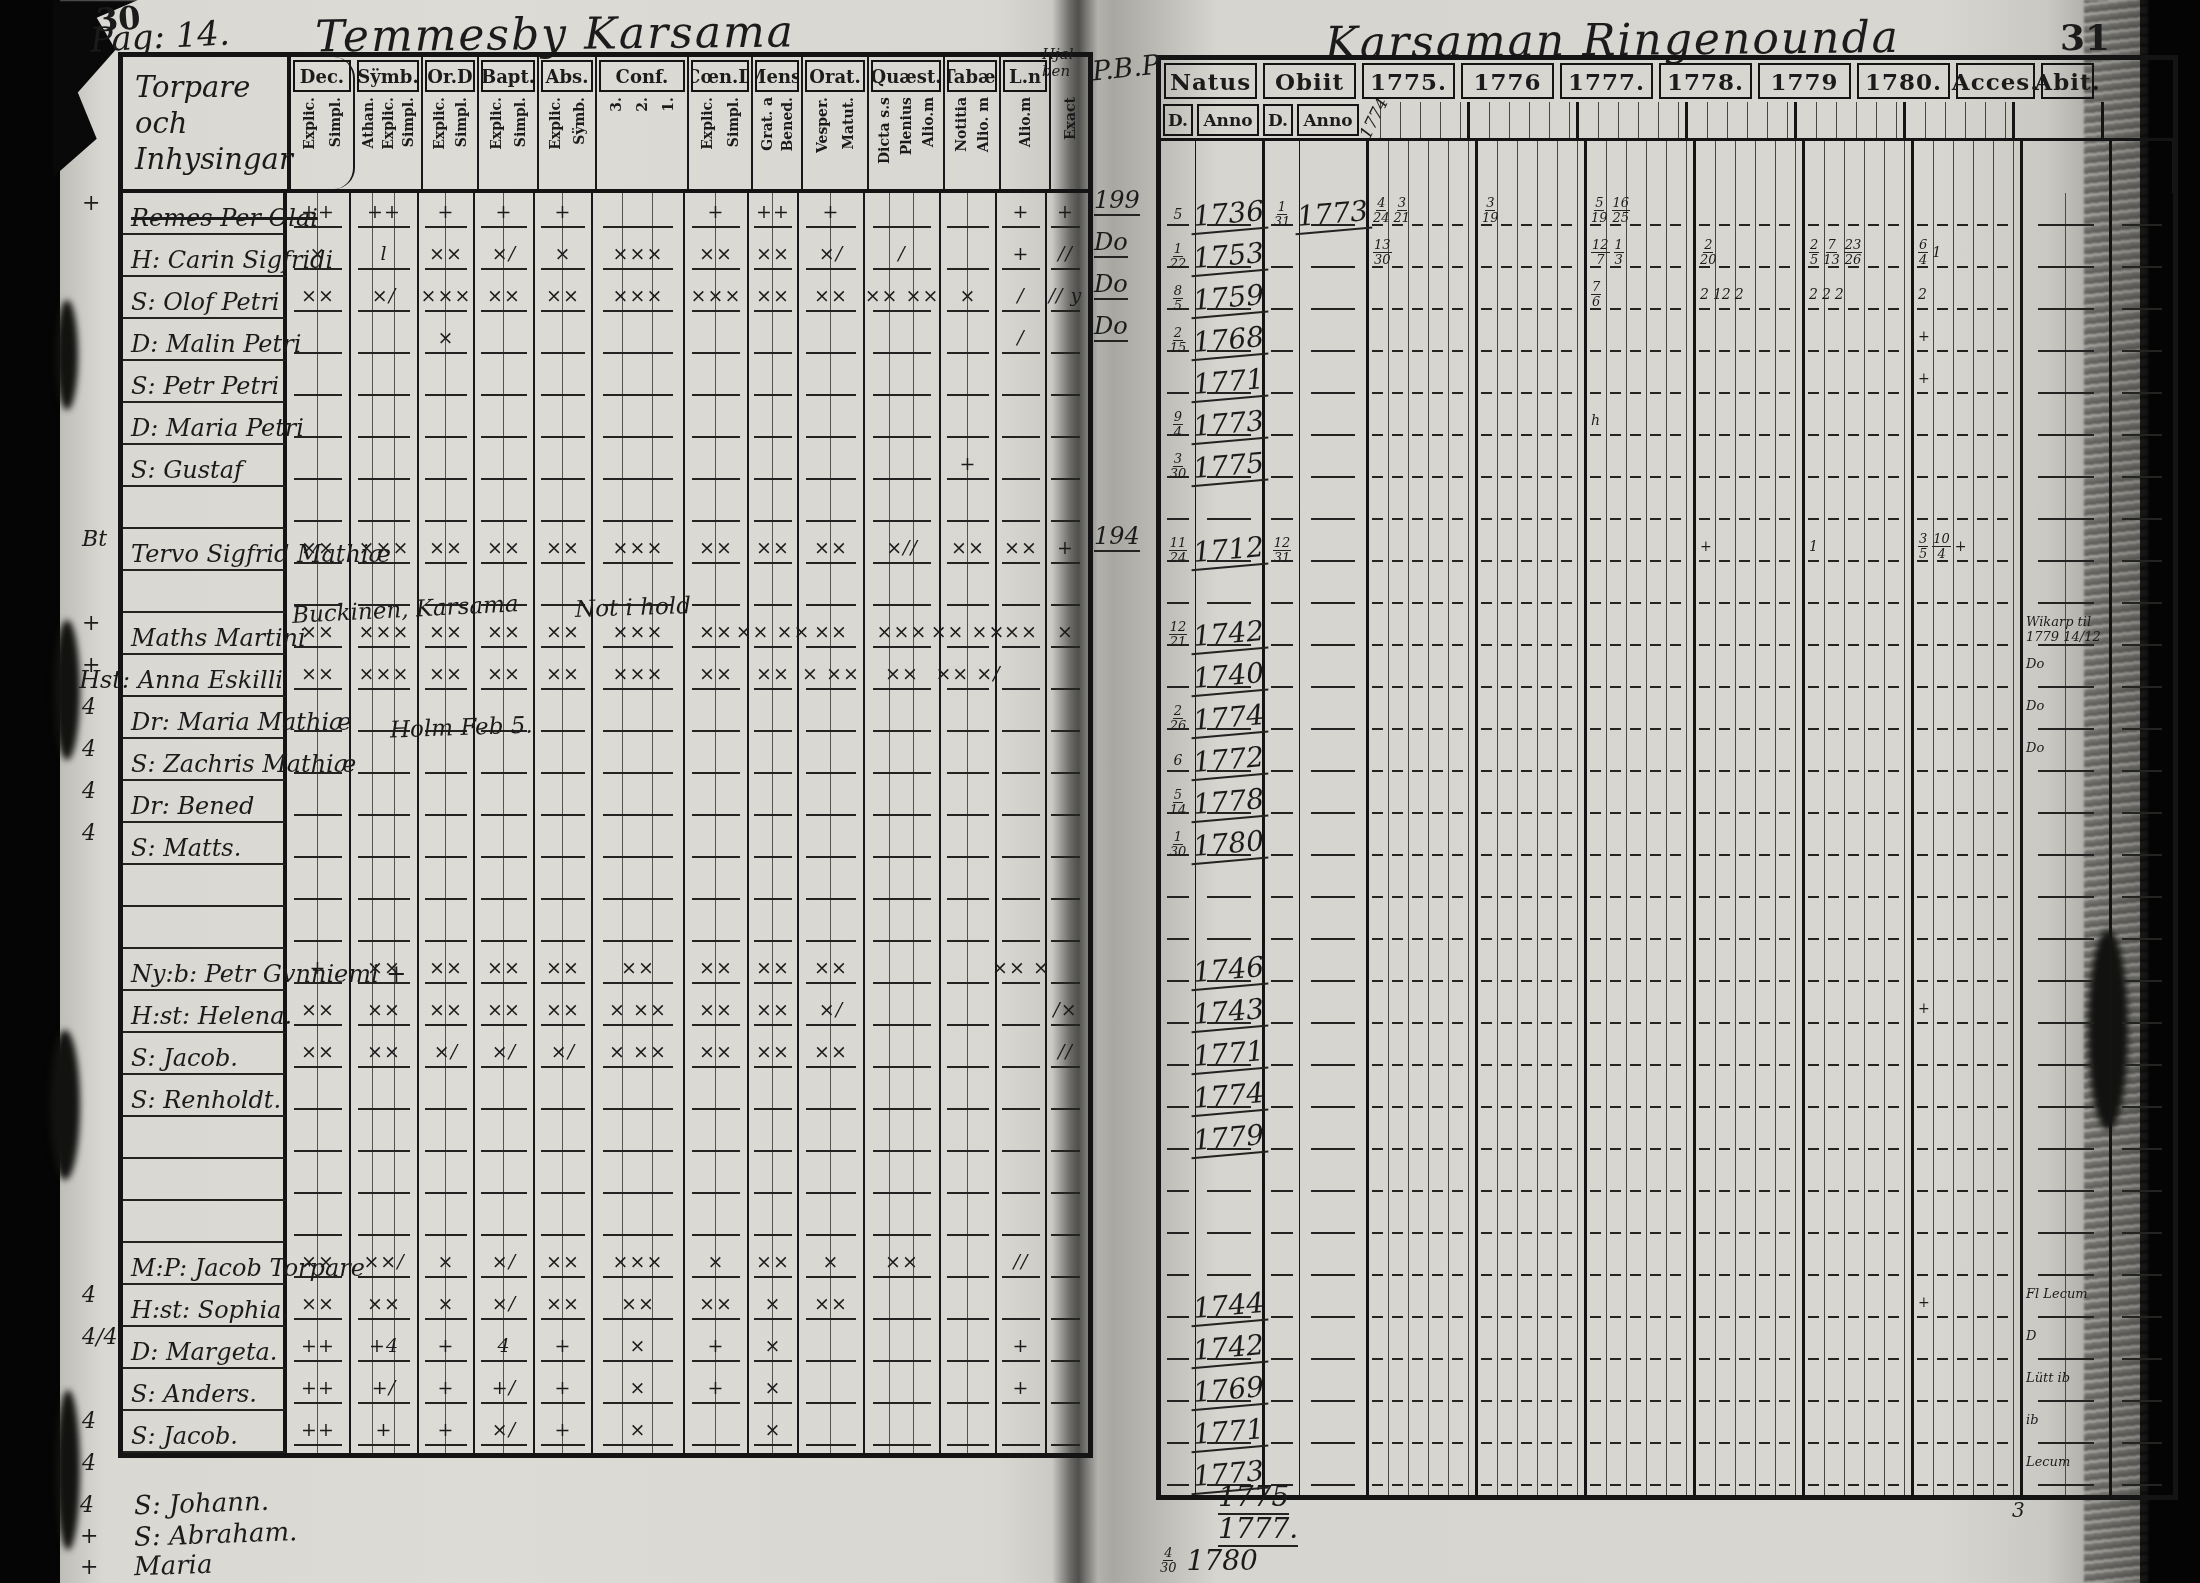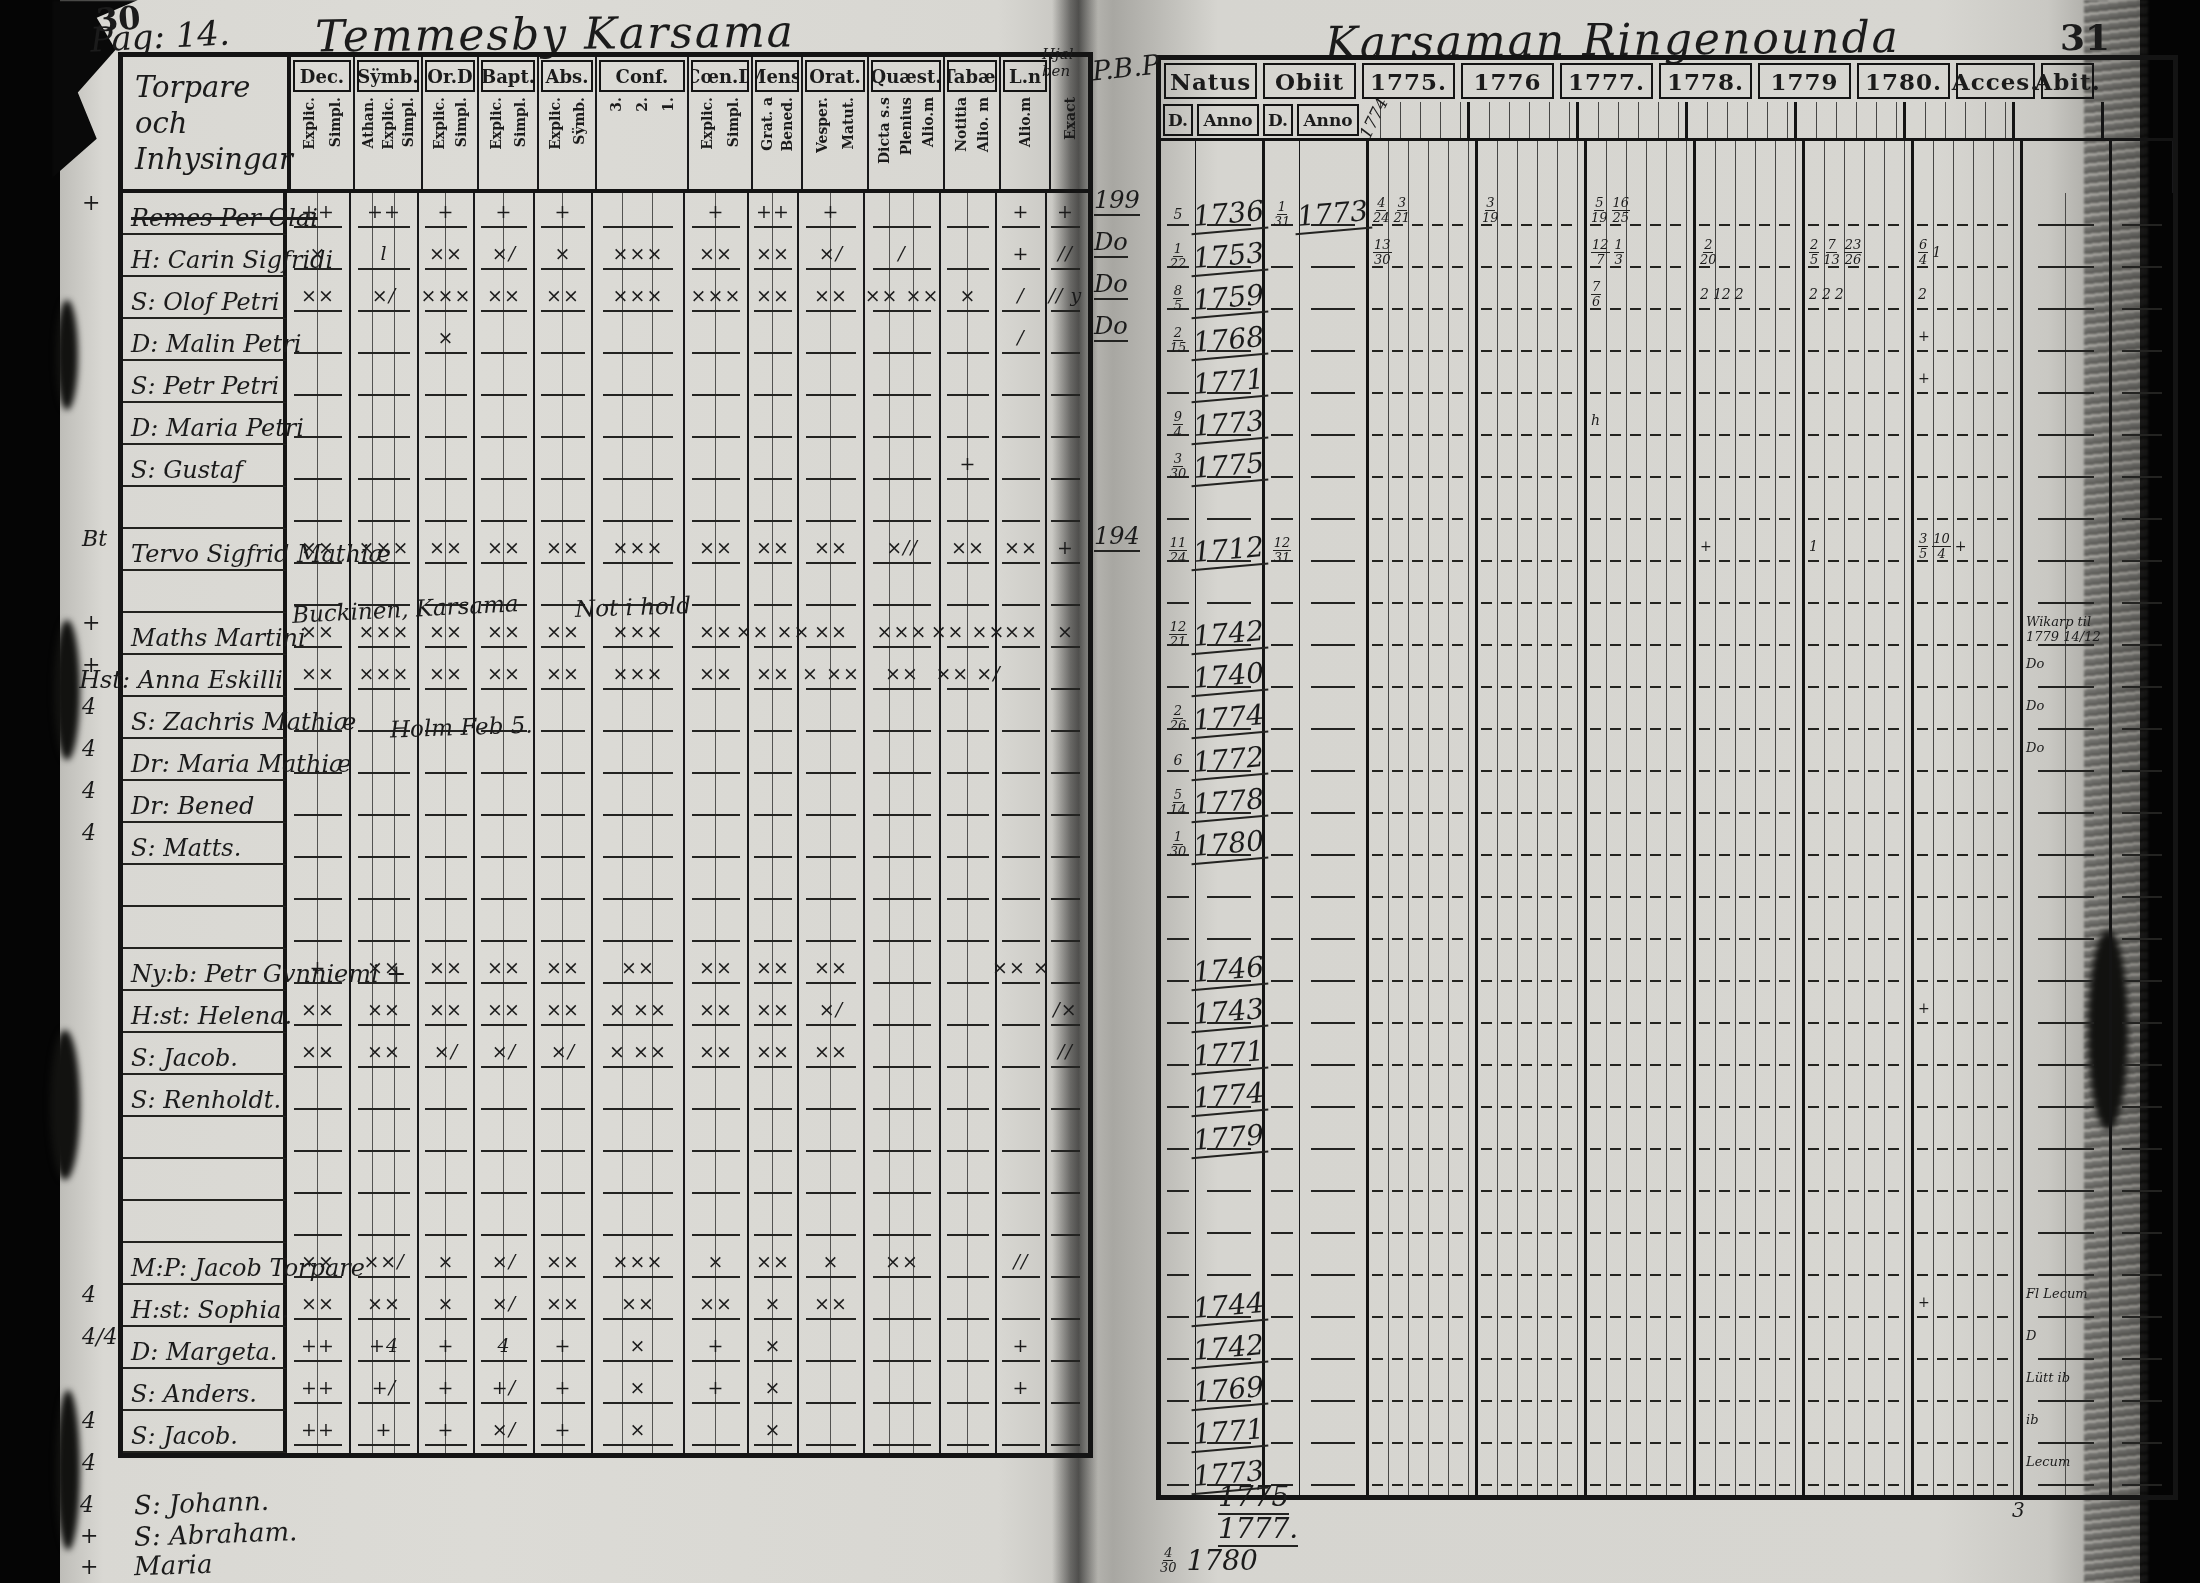--- a/index.html
+++ b/index.html
@@ -105,21 +105,21 @@
   <div>ben</div>
 </div>
 <div class="freenote hw" style="left:1352px;top:108px;font-size:17px;transform:rotate(-64deg);">1774</div>
 
 <div class="ltable">
     <div class="lhead">
       <div class="nhead hw" style="width: 152px;">
         <div>Torpare och</div>
         <div>Inhysingar</div>
       </div>
-      <div class="lcol" style="width: 62px;">
+      <div class="lcol" style="width: 62px; border-radius: 21px;">
         <div class="clabel">Dec.</div>
         <div class="csubs">
           <span>Explic.</span>
           <span>Simpl.</span>
         </div>
       </div>
       <div class="lcol" style="width: 66px;">
         <div class="clabel">Sÿmb.</div>
         <div class="csubs">
           <span>Athan.</span>
@@ -562,39 +562,39 @@
         <span>××</span>
       </div>
       <div class="mcell sub2" style="width: 54px;">
         <span>×× ×/</span>
       </div>
       <div class="mcell" style="width: 48px;"></div>
       <div class="mcell" style="width: 37px;"></div>
     </div>
     <div class="lrow">
       <div class="ncell" style="width: 152px;">
-        <span>S: Zachris Mathiæ</span>
+        <span>Dr: Maria Mathiæ</span>
       </div>
       <div class="mcell sub2" style="width: 62px;"></div>
       <div class="mcell sub3" style="width: 66px;"></div>
       <div class="mcell sub2" style="width: 54px;"></div>
       <div class="mcell sub2" style="width: 58px;"></div>
       <div class="mcell sub2" style="width: 56px;"></div>
       <div class="mcell sub3" style="width: 90px;"></div>
       <div class="mcell sub2" style="width: 62px;"></div>
       <div class="mcell sub2" style="width: 48px;"></div>
       <div class="mcell sub2" style="width: 64px;"></div>
       <div class="mcell sub3" style="width: 74px;"></div>
       <div class="mcell sub2" style="width: 54px;"></div>
       <div class="mcell" style="width: 48px;"></div>
       <div class="mcell" style="width: 37px;"></div>
     </div>
     <div class="lrow">
       <div class="ncell" style="width: 152px;">
-        <span>Dr: Maria Mathiæ</span>
+        <span>S: Zachris Mathiæ</span>
       </div>
       <div class="mcell sub2" style="width: 62px;"></div>
       <div class="mcell sub3" style="width: 66px;"></div>
       <div class="mcell sub2" style="width: 54px;"></div>
       <div class="mcell sub2" style="width: 58px;"></div>
       <div class="mcell sub2" style="width: 56px;"></div>
       <div class="mcell sub3" style="width: 90px;"></div>
       <div class="mcell sub2" style="width: 62px;"></div>
       <div class="mcell sub2" style="width: 48px;"></div>
       <div class="mcell sub2" style="width: 64px;"></div>

